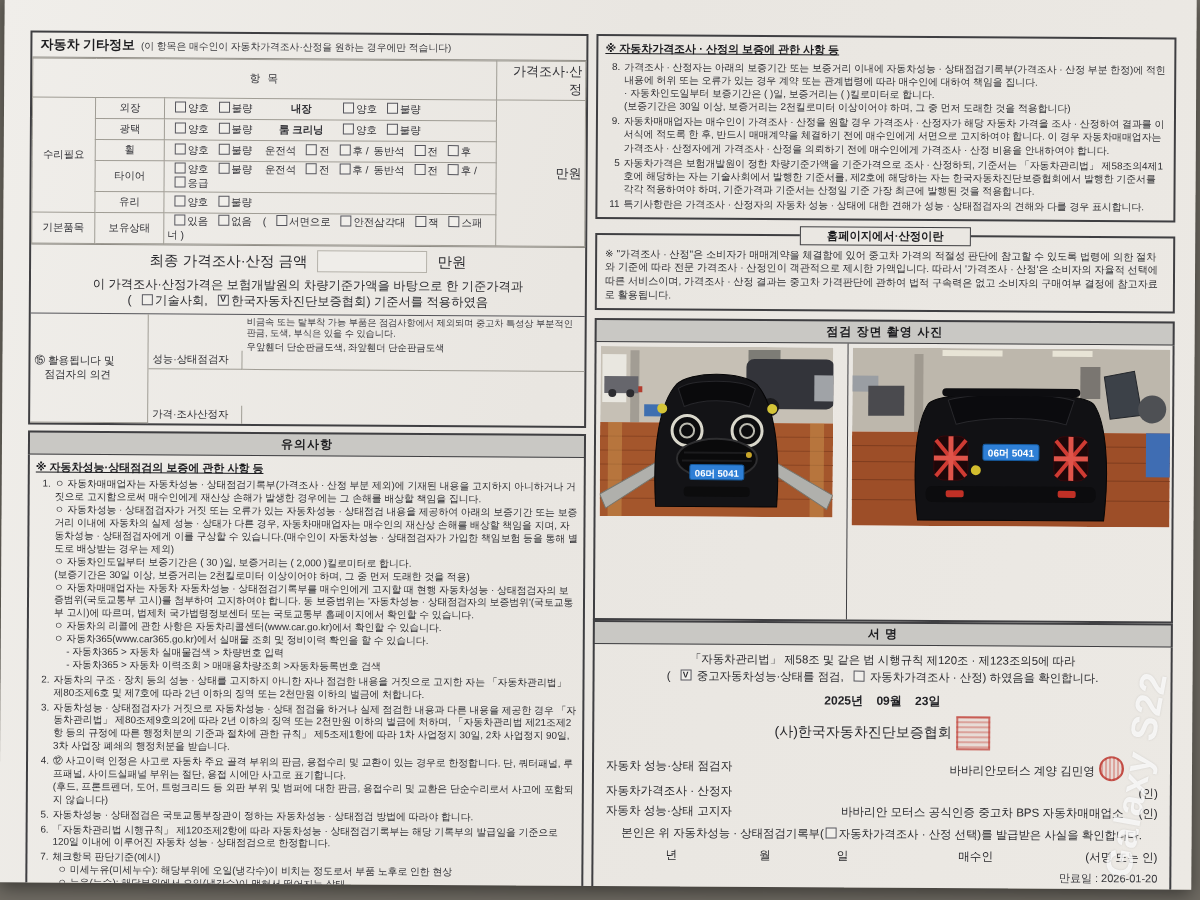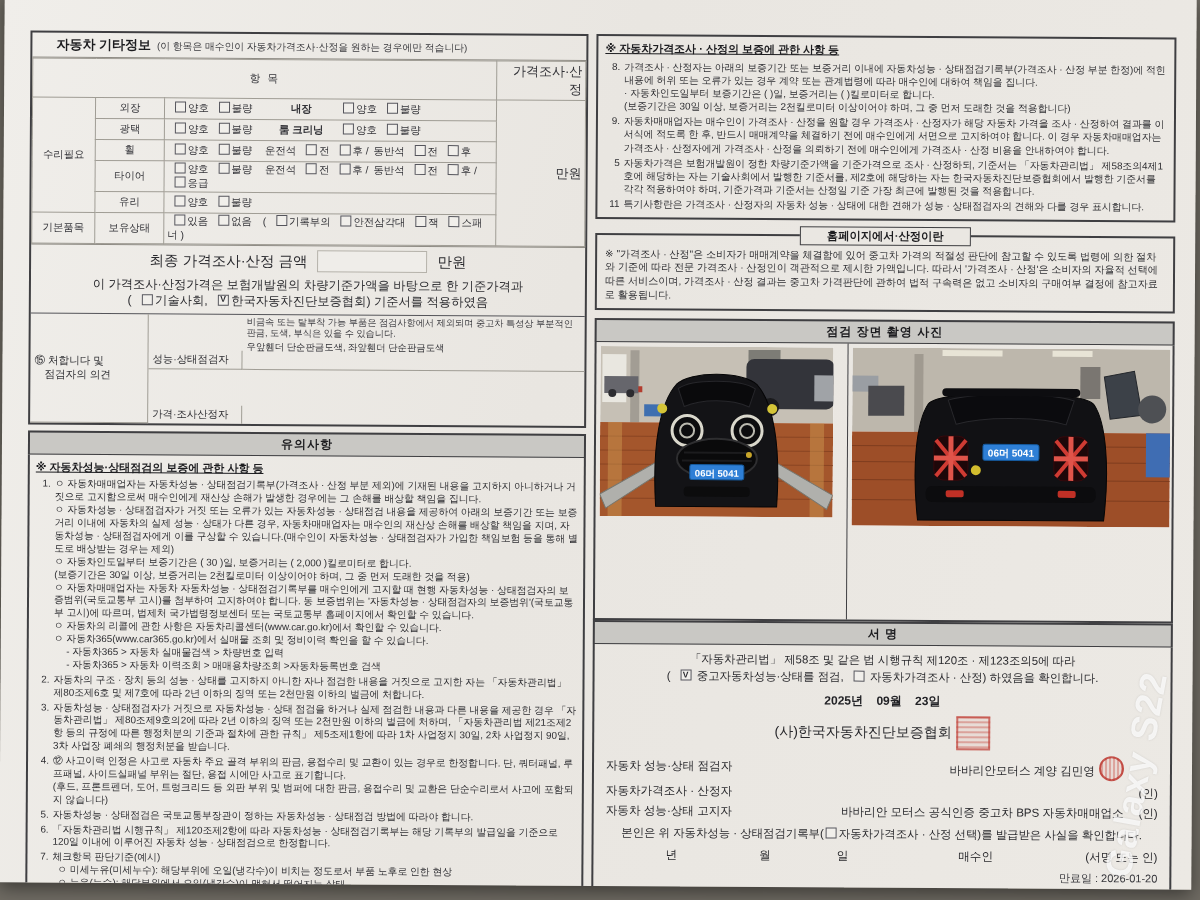--- a/index.html
+++ b/index.html
@@ -6,21 +6,21 @@
   body{width:1200px;height:900px;background:#6f6b63;overflow:hidden;
        font-family:"Liberation Sans","DejaVu Sans",sans-serif;color:#2e2e32;position:relative;}
   .paper{position:absolute;left:2px;top:-4px;width:1192px;height:890px;
          background:linear-gradient(105deg,#f0eeea 0%,#e9e6e1 45%,#ece9e4 100%);
          transform:rotate(.35deg);box-shadow:0 6px 18px rgba(0,0,0,.45);overflow:hidden;}
   .col-l{position:absolute;left:26px;top:38px;width:558px;}
   .col-r{position:absolute;left:592px;top:38px;width:580px;}
   .box{border:2px solid #3f3f42;background:transparent;}
   
   .oi-title{display:flex;align-items:baseline;gap:6px;padding:3px 8px;border-bottom:1px solid #8f8c85;}
-  .oi-title b{font-size:13px;color:#1c1c1f;margin-left:16px;}
+  .oi-title b{font-size:13px;color:#1c1c1f;}
   .oi-title span{font-size:9.8px;color:#3a3a3e;}
   table.tbl{width:100%;border-collapse:collapse;font-size:10.4px;}
   .tbl td{border:1px solid #a09d95;padding:1px 3px;height:18px;color:#333338;}
   .tbl td.hd{text-align:center;font-size:10.8px;letter-spacing:2px;}
   .tbl td.gc{text-align:center;width:56px;}
   .tbl td.nc{text-align:center;width:62px;}
   .tbl td.pc{width:82px;text-align:right;font-size:13px;}
   .cb{display:inline-block;width:9px;height:9px;border:1.1px solid #55555c;background:#f1efeb;
       vertical-align:-1px;margin:0 2px 0 7px;position:relative;}
   .cb.checked::after{content:"V";position:absolute;top:-1.5px;left:1px;font-size:8.5px;font-weight:bold;color:#2b2b30;}
@@ -157,21 +157,21 @@
             <span class="cb"></span><span>불량</span>
           </td>
         </tr>
         <tr>
           <td class="gc">기본품목</td>
           <td class="nc">보유상태</td>
           <td>
             <span class="cb"></span><span>있음</span>
             <span class="cb"></span><span>없음</span>
             <span style="margin-left:8px">(</span>
-            <span class="cb"></span><span>기록부의</span>
+            <span class="cb"></span><span>서면으로</span>
             <span class="cb"></span><span>안전삼각대</span>
             <span class="cb"></span><span>잭</span>
             <span class="cb"></span><span>스패너</span>
             <span>)</span>
           </td>
         </tr>
       </tbody>
         </table>
       <div class="finrow">
         <span>최종 가격조사·산정 금액</span>
@@ -182,21 +182,21 @@
         <div>이 가격조사·산정가격은 보험개발원의 차량기준가액을 바탕으로 한 기준가격과</div>
         <div>
           <span>(</span>
           <span class="cb"></span><span>기술사회,</span>
           <span class="cb checked"></span><span>한국자동차진단보증협회)</span>
           <span>기준서를 적용하였음</span>
         </div>
       </div>
       <div class="spec">
         <div class="lab">
-          <span>⑮ 처합니다 및</span>
+          <span>⑮ 활용됩니다 및</span>
           <span style="padding-left:10px">점검자의 의견</span>
         </div>
         <div class="mid">성능·상태점검자</div>
         <div class="last">
           <div class="note">비금속 또는 탈부착 가능 부품은 점검사항에서 제외되며 중고차 특성상 부분적인 판금, 도색, 부식은 있을 수 있습니다.</div>
           <div class="hand">우앞휀더 단순판금도색, 좌앞휀더 단순판금도색</div>
         </div>
         <div class="mid" style="border-bottom:none">가격·조사산정자</div>
         <div class="last" style="border-bottom:none;min-height:24px"></div>
       </div>

